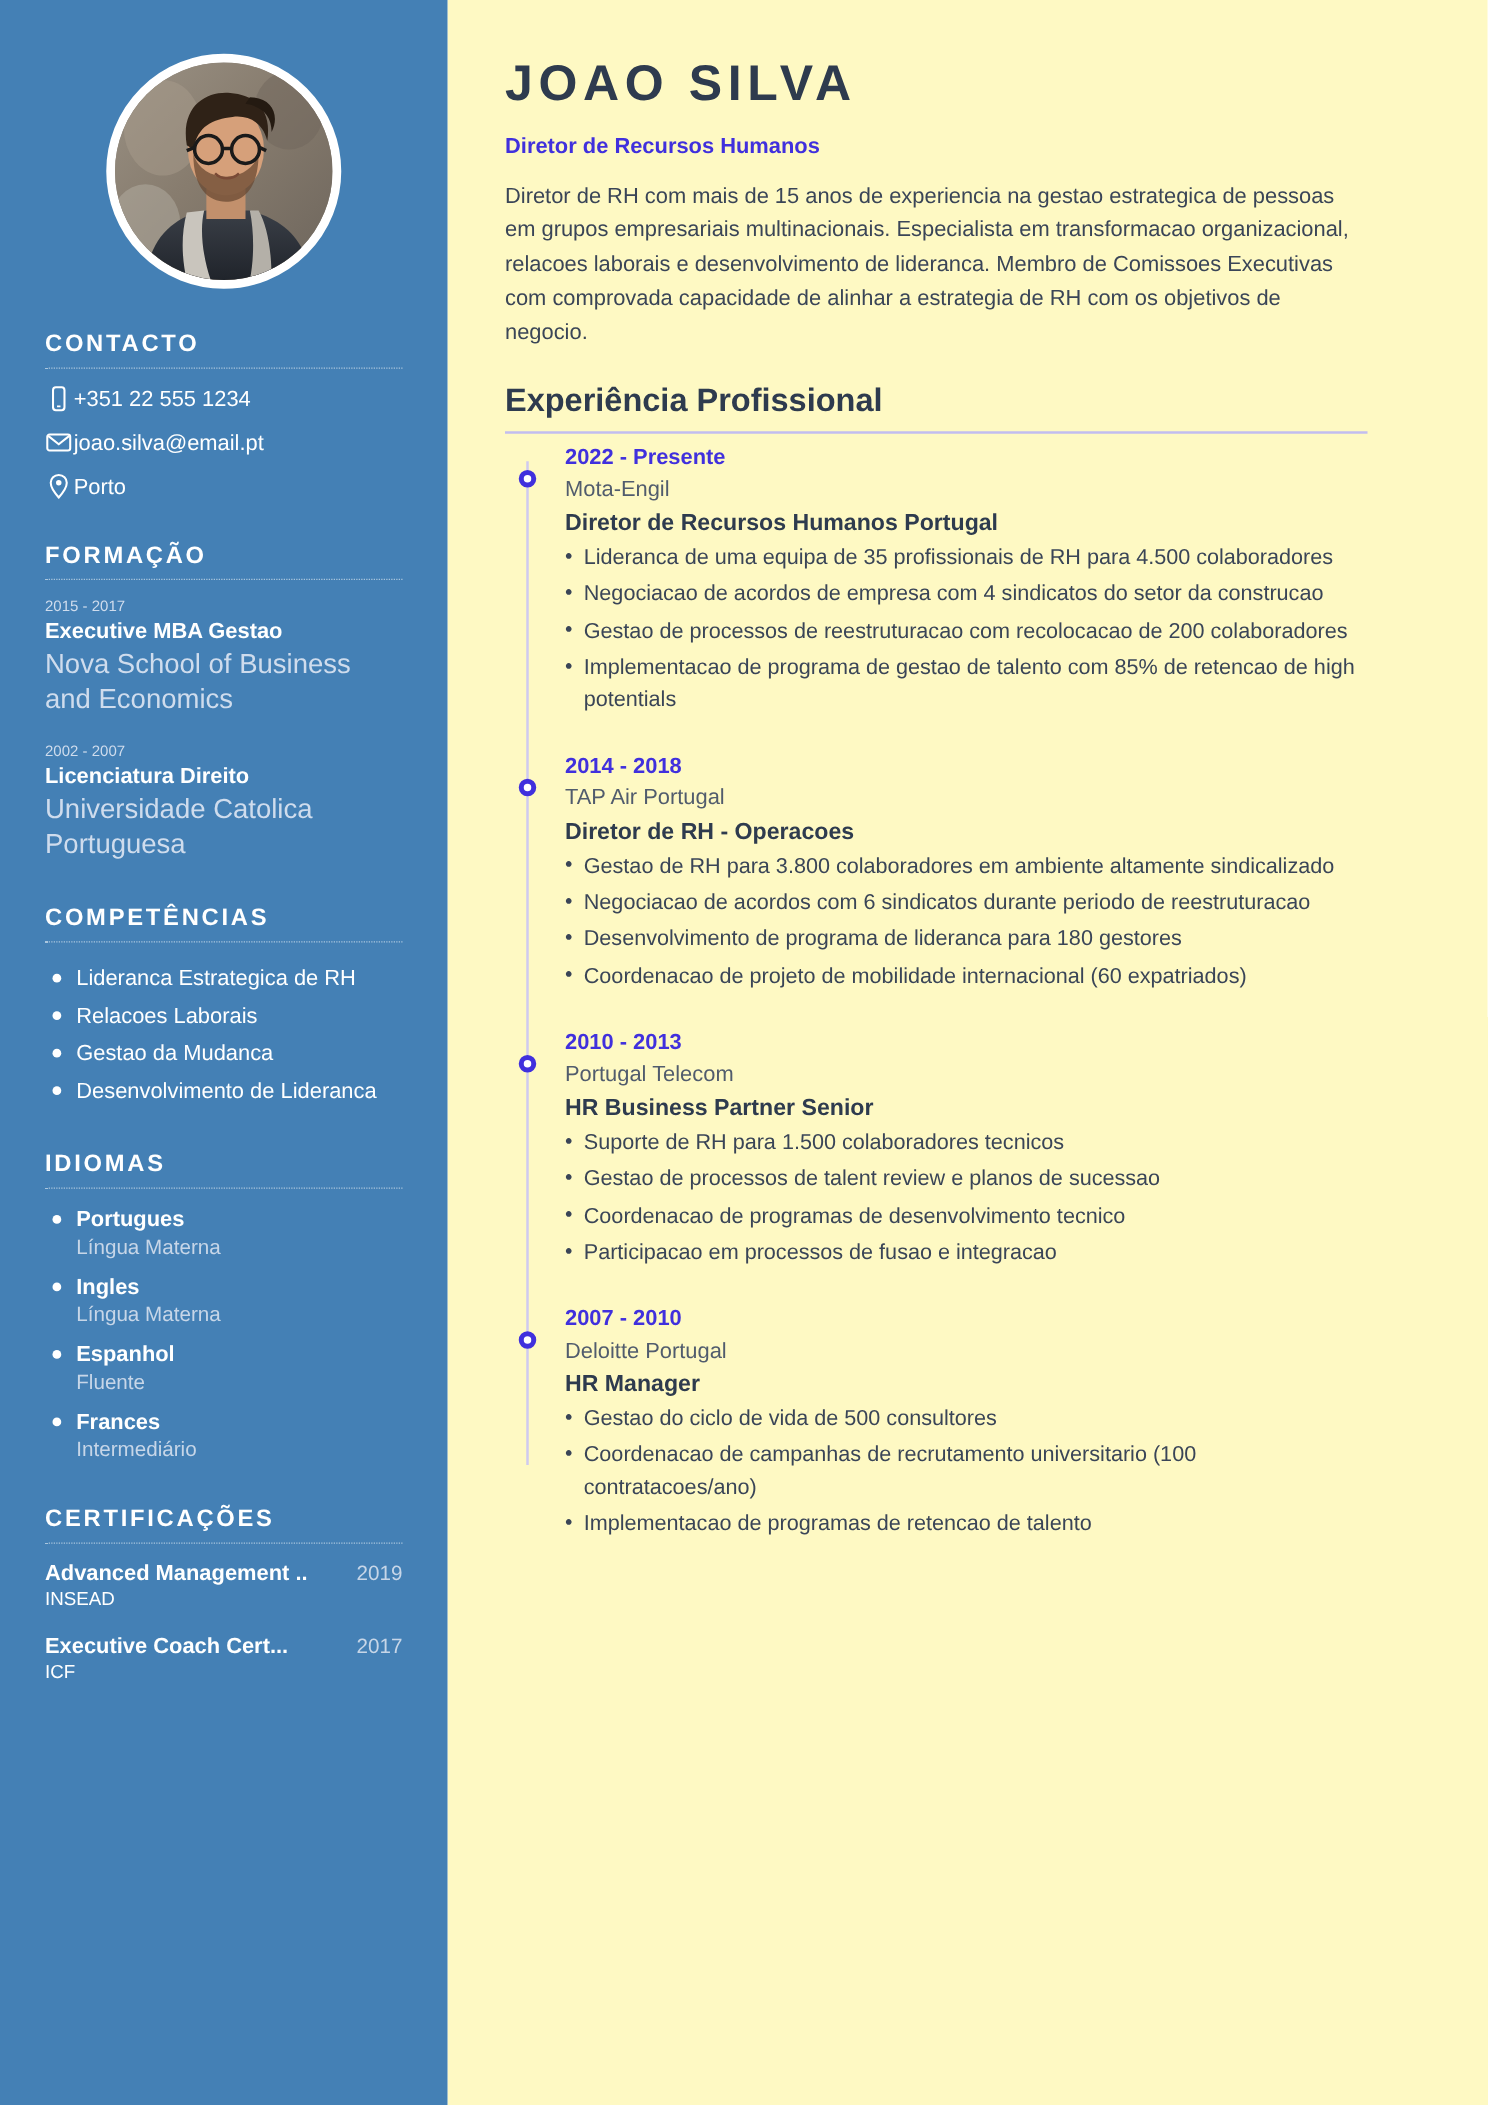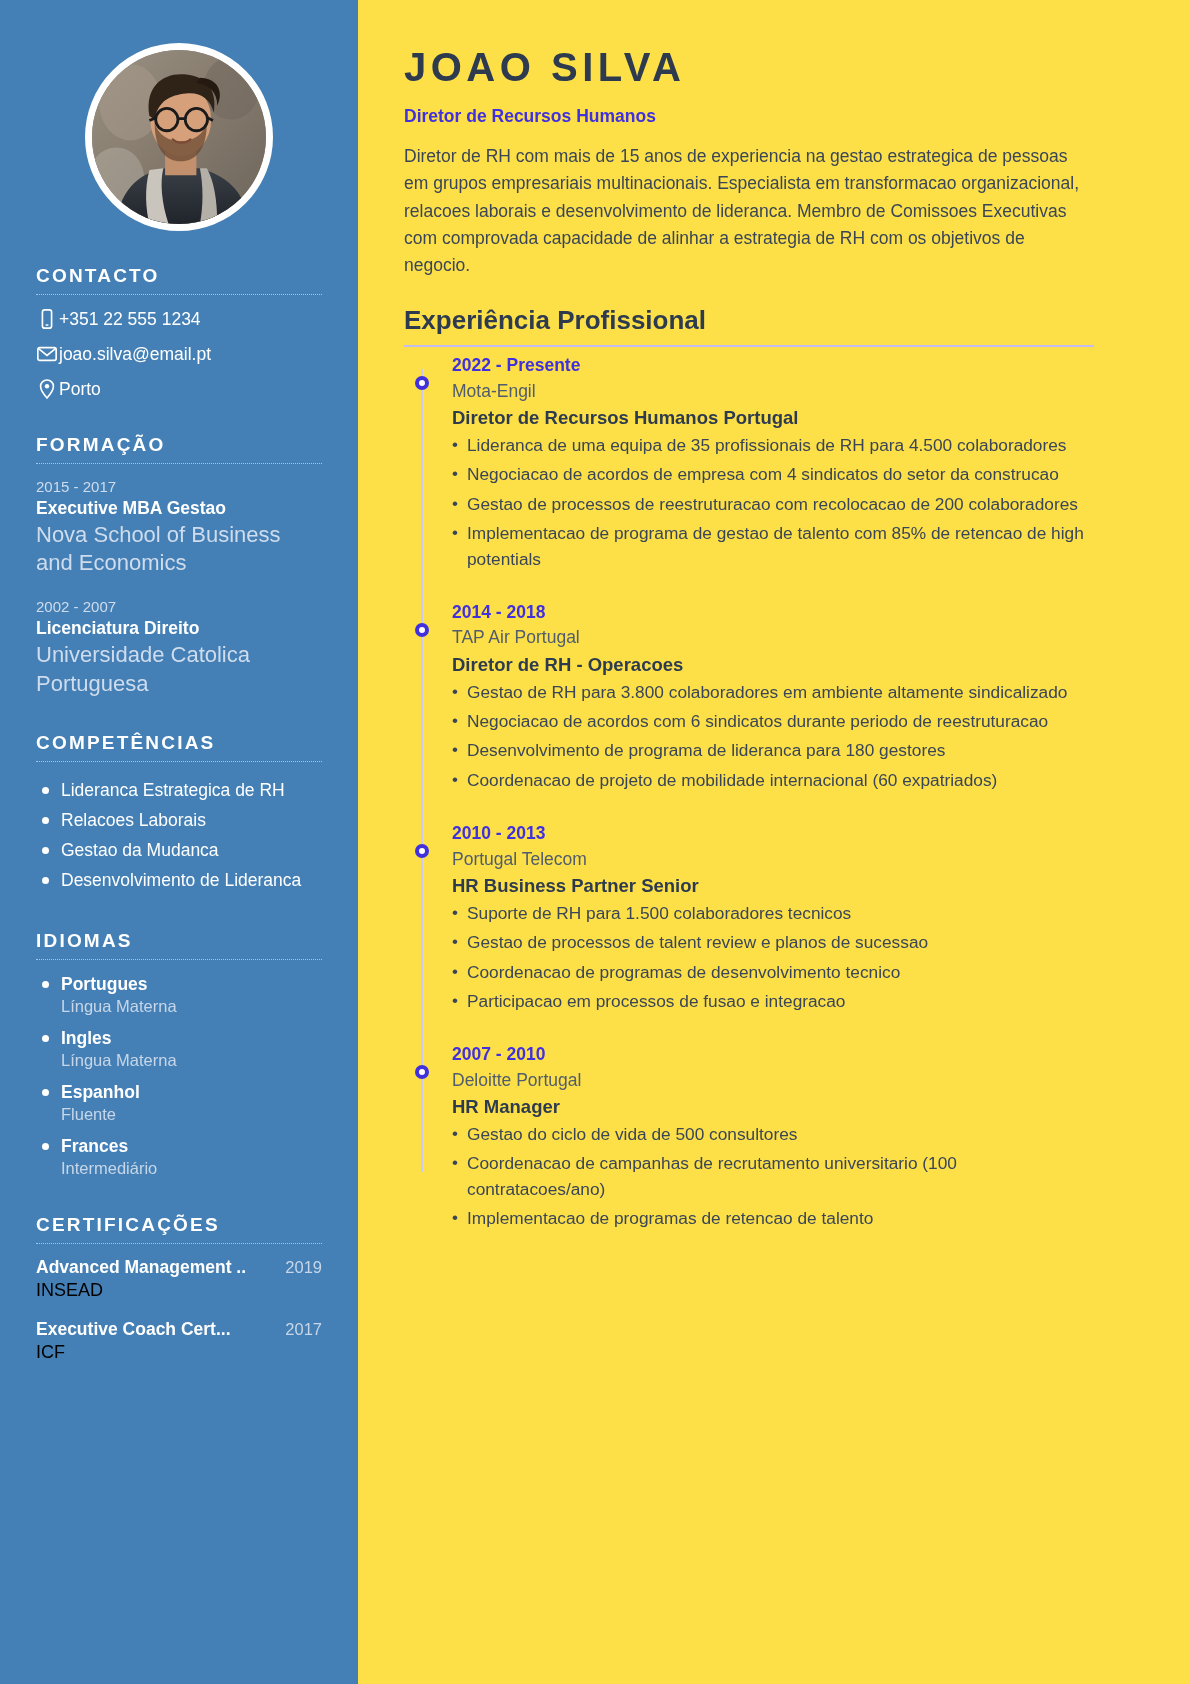--- a/index.html
+++ b/index.html
@@ -62,21 +62,21 @@
     align-items:center;
     gap:1px;
     margin-bottom:13px;
     font-size:17.5px;
     color:#ffffff;
   }
   .contact-row .ico { width:22px; height:22px; flex:0 0 22px; display:block; }
   .contact-row .ico svg { width:22px; height:22px; display:block; }
 
   .edu-item { margin-bottom:19px; }
-  .edu-date { font-size:15px; color:#cfdced; line-height:1.35; }
+  .edu-date { font-size:12px; color:#cfdced; line-height:1.35; }
   .edu-deg  { font-size:17.5px; font-weight:bold; color:#ffffff; line-height:1.35; }
   .edu-sch  { font-size:22px; color:#cfdced; line-height:1.3; }
 
   ul.skill-list { list-style:none; margin-top:4px; }
   ul.skill-list li {
     position:relative;
     padding-left:25px;
     font-size:17.5px;
     line-height:1.72;
     color:#ffffff;
@@ -112,27 +112,27 @@
     display:flex;
     align-items:baseline;
     justify-content:space-between;
     gap:16px;
   }
   .cert-name {
     font-size:17.5px; font-weight:bold; color:#ffffff;
     white-space:nowrap; overflow:hidden; text-overflow:ellipsis;
   }
   .cert-year { font-size:16.5px; color:#c7d6e8; flex:0 0 auto; }
-  .cert-org  { font-size:18px; color:#000000; line-height:1.4; }
+  .cert-org  { font-size:15px; color:#ffffff; line-height:1.4; }
 
   
   .main {
     flex:1 1 auto;
     padding:46px 96px 0 46px;
-    background:#fde047;
+    background:#fef9c3;
   }
   .name {
     font-size:40px;
     font-weight:bold;
     letter-spacing:4.5px;
     color:#2e3b4e;
     line-height:1.05;
     margin-bottom:18px;
   }
   .role {

